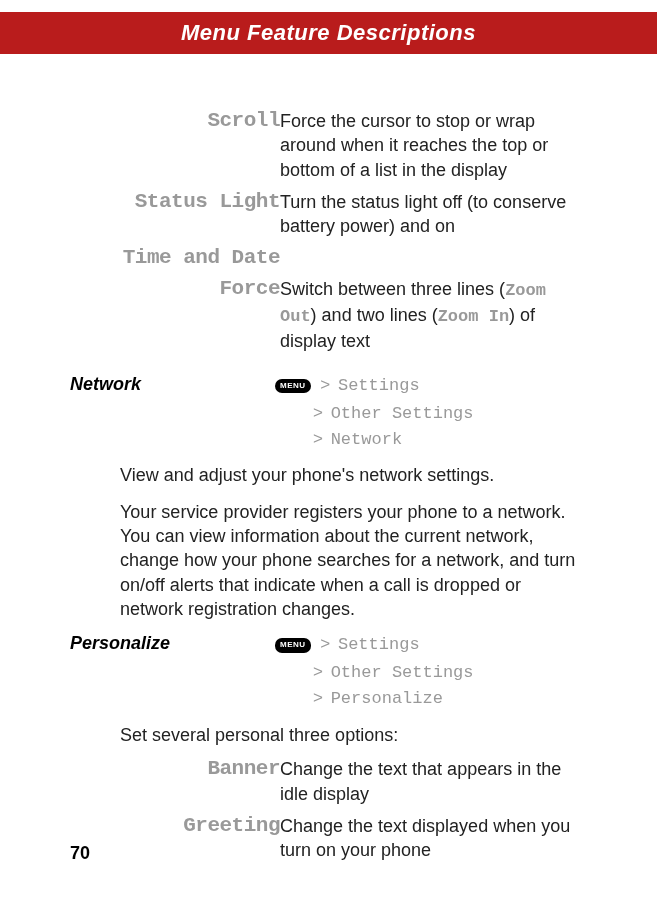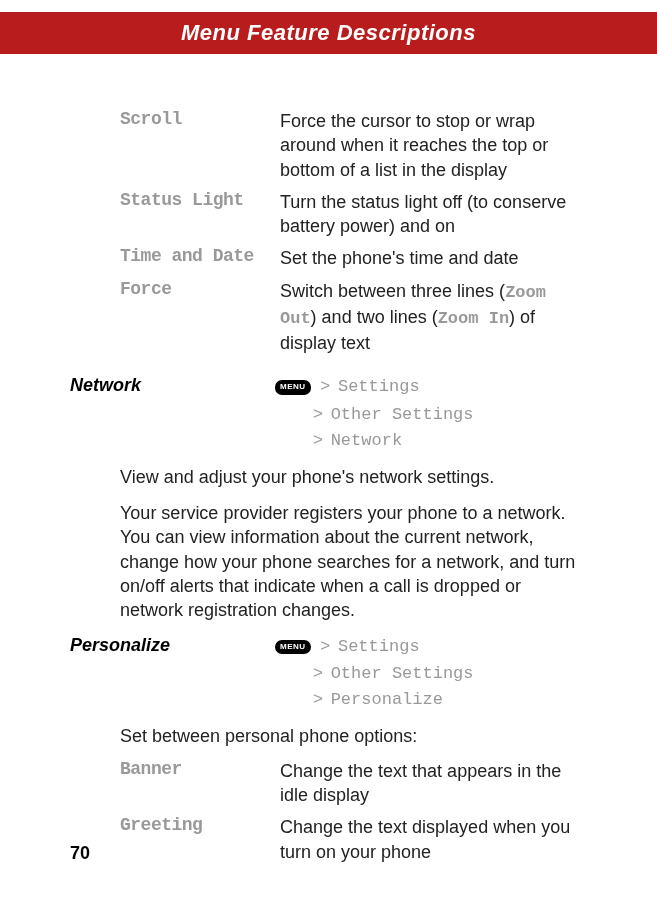--- a/index.html
+++ b/index.html
@@ -33,22 +33,23 @@
     .option-row {
       display: flex;
       margin-bottom: 8px;
     }
     .option-term {
       width: 160px;
       flex-shrink: 0;
       font-family: "Courier New", monospace;
       font-weight: bold;
       color: #999;
-      font-size: 18px;
+      font-size: 21px;
       letter-spacing: -0.5px;
+      text-align: right;
     }
     .option-desc {
       flex: 1;
       font-size: 18px;
       line-height: 1.35;
       color: #222;
     }
     .mono-inline {
       font-family: "Courier New", monospace;
       color: #999;
@@ -130,21 +131,20 @@
     <div class="option-row">
       <div class="option-term">Scroll</div>
       <div class="option-desc">Force the cursor to stop or wrap around when it reaches the top or bottom of a list in the display</div>
     </div>
     <div class="option-row">
       <div class="option-term">Status Light</div>
       <div class="option-desc">Turn the status light off (to conserve battery power) and on</div>
     </div>
     <div class="option-row">
       <div class="option-term">Time and Date</div>
-      <div class="option-desc">Set the phone's time and date</div>
     </div>
     <div class="option-row">
       <div class="option-term">Force</div>
       <div class="option-desc">
         <span>Switch between three lines (</span><span class="mono-inline">Zoom Out</span><span>) and two lines (</span><span class="mono-inline">Zoom In</span><span>) of display text</span>
       </div>
     </div>
   </div>
 
   <div class="section-heading-row">
@@ -177,21 +177,21 @@
   </div>
   <div class="nav-line">
     <span class="nav-sep">&gt;</span>
     <span class="nav-item">Other Settings</span>
   </div>
   <div class="nav-line">
     <span class="nav-sep">&gt;</span>
     <span class="nav-item">Personalize</span>
   </div>
 
-  <div class="body-text">Set between personal phone options:</div>
+  <div class="body-text">Set several personal three options:</div>
 
   <div class="option-table">
     <div class="option-row">
       <div class="option-term">Banner</div>
       <div class="option-desc">Change the text that appears in the idle display</div>
     </div>
     <div class="option-row">
       <div class="option-term">Greeting</div>
       <div class="option-desc">Change the text displayed when you turn on your phone</div>
     </div>

